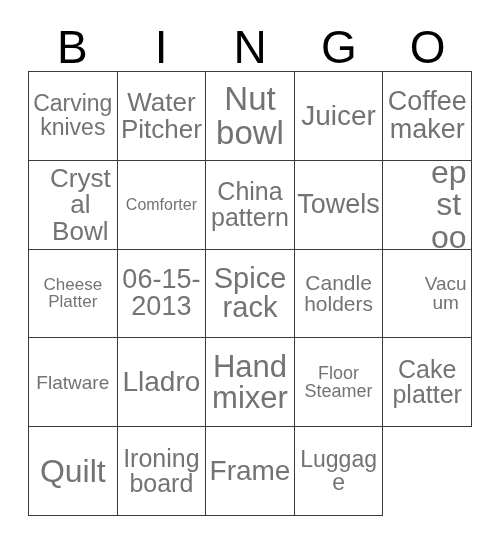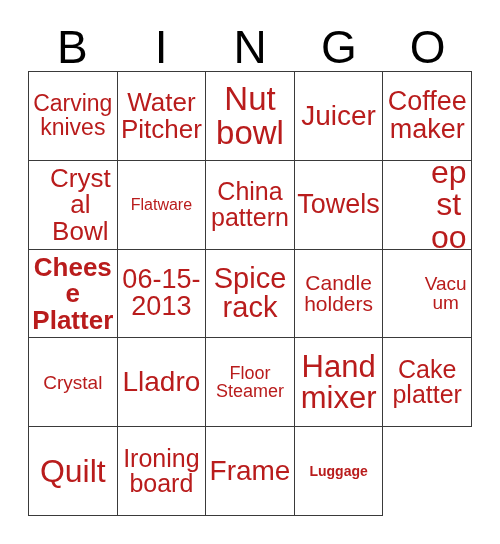--- a/index.html
+++ b/index.html
@@ -65,21 +65,21 @@
     text-align: center;
     padding: 0 1px;
     overflow: hidden;
     background: #ffffff;
   }
   .cell-text {
     display: block;
     width: 100%;
     line-height: 1.02;
     font-weight: normal;
-    color: #b91c1c;
+    color: #737373;
     white-space: pre-line;
     word-break: break-word;
   }
   
 </style>
 </head>
 <body>
 
 <div id="card">
 
@@ -104,68 +104,68 @@
       <div class="cell">
         <span class="cell-text" style="font-size: 28px;">Juicer</span>
       </div>
       <div class="cell">
         <span class="cell-text" style="font-size: 27px;">Coffee maker</span>
       </div>
       <div class="cell">
         <span class="cell-text" style="font-size: 26px; padding-left: 15px;">Crystal Bowl</span>
       </div>
       <div class="cell">
-        <span class="cell-text" style="font-size: 16px;">Flatware</span>
+        <span class="cell-text" style="font-size: 16px;">Comforter</span>
       </div>
       <div class="cell">
         <span class="cell-text" style="font-size: 25px;">China pattern</span>
       </div>
       <div class="cell">
         <span class="cell-text" style="font-size: 27px;">Towels</span>
       </div>
       <div class="cell">
         <span class="cell-text" style="font-size: 32px; padding-left: 43px;">Step stool</span>
       </div>
       <div class="cell">
-        <span class="cell-text" style="font-size: 26px; font-weight: bold;">Cheese Platter</span>
+        <span class="cell-text" style="font-size: 17px;">Cheese Platter</span>
       </div>
       <div class="cell">
         <span class="cell-text" style="font-size: 27px;">06-15-2013</span>
       </div>
       <div class="cell">
         <span class="cell-text" style="font-size: 29px;">Spice rack</span>
       </div>
       <div class="cell">
         <span class="cell-text" style="font-size: 21px;">Candle holders</span>
       </div>
       <div class="cell">
         <span class="cell-text" style="font-size: 19px; padding-left: 37px;">Vacuum</span>
       </div>
       <div class="cell">
-        <span class="cell-text" style="font-size: 19px;">Crystal</span>
+        <span class="cell-text" style="font-size: 19px;">Flatware</span>
       </div>
       <div class="cell">
         <span class="cell-text" style="font-size: 28px;">Lladro</span>
       </div>
       <div class="cell">
-        <span class="cell-text" style="font-size: 18px;">Floor Steamer</span>
+        <span class="cell-text" style="font-size: 31px;">Hand mixer</span>
       </div>
       <div class="cell">
-        <span class="cell-text" style="font-size: 31px;">Hand mixer</span>
+        <span class="cell-text" style="font-size: 18px;">Floor Steamer</span>
       </div>
       <div class="cell">
         <span class="cell-text" style="font-size: 25px; text-align: center;">Cake platter</span>
       </div>
       <div class="cell">
         <span class="cell-text" style="font-size: 32px;">Quilt</span>
       </div>
       <div class="cell">
         <span class="cell-text" style="font-size: 25px;">Ironing board</span>
       </div>
       <div class="cell">
         <span class="cell-text" style="font-size: 28px;">Frame</span>
       </div>
       <div class="cell">
-        <span class="cell-text" style="font-size: 14px; font-weight: bold;">Luggage</span>
+        <span class="cell-text" style="font-size: 23px;">Luggage</span>
       </div>
     </div>
 
 </div>
 
 </body></html>

